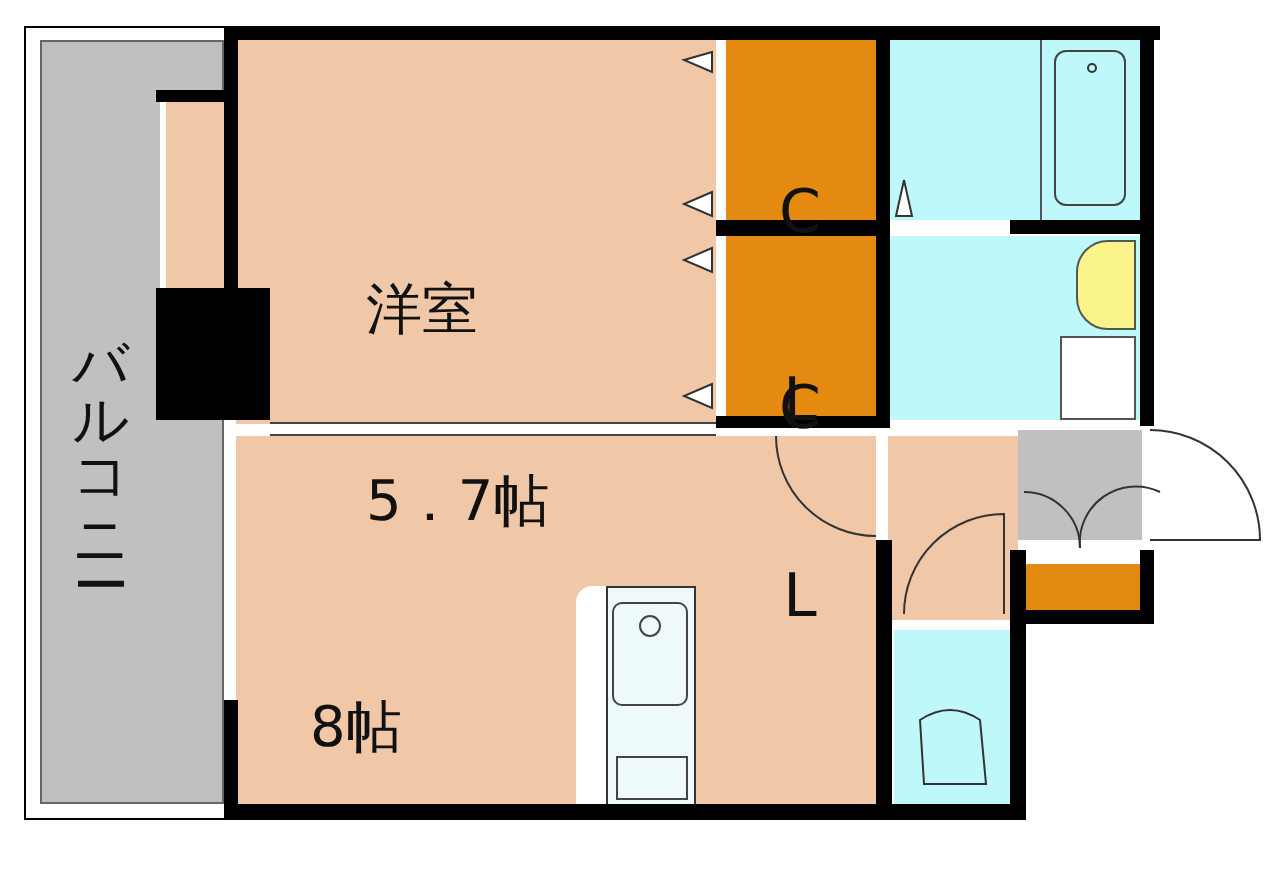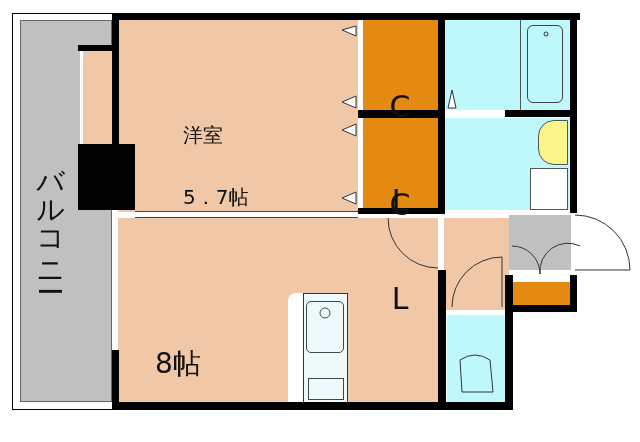--- a/index.html
+++ b/index.html
@@ -88,23 +88,23 @@
     <path d="M 512 246 A 28 28 0 0 1 540 274" fill="none" stroke="#333" stroke-width="1"></path>
     <path d="M 580 246 A 28 28 0 0 0 540 274" fill="none" stroke="#333" stroke-width="1"></path>
 
     <path d="M 460 360 Q 475 350 490 360 L 493 392 L 462 392 Z" fill="none" stroke="#333" stroke-width="1"></path>
 
     <circle cx="546" cy="34" r="2" fill="none" stroke="#333"></circle>
 
     <circle cx="325" cy="313" r="5" fill="none" stroke="#444"></circle>
   </svg>
 
-  <div class="label" style="left:183px;top:85px;font-size:20px;">
+  <div class="label" style="left:183px;top:85px;font-size:28px;">
     <div>洋室</div>
-    <div style="margin-top:2px;">5．7帖</div>
+    <div style="margin-top:12px;">5．7帖</div>
   </div>
   <div class="label" style="left:155px;top:290px;font-size:28px;">
     <div style="margin-top:4px;">8帖</div>
   </div>
   <div class="label" style="left:383px;top:32px;font-size:30px;text-align:center;width:34px;">
     <div>C</div>
     <div style="margin-top:4px;">L</div>
   </div>
   <div class="label" style="left:383px;top:130px;font-size:30px;text-align:center;width:34px;">
     <div>C</div>

